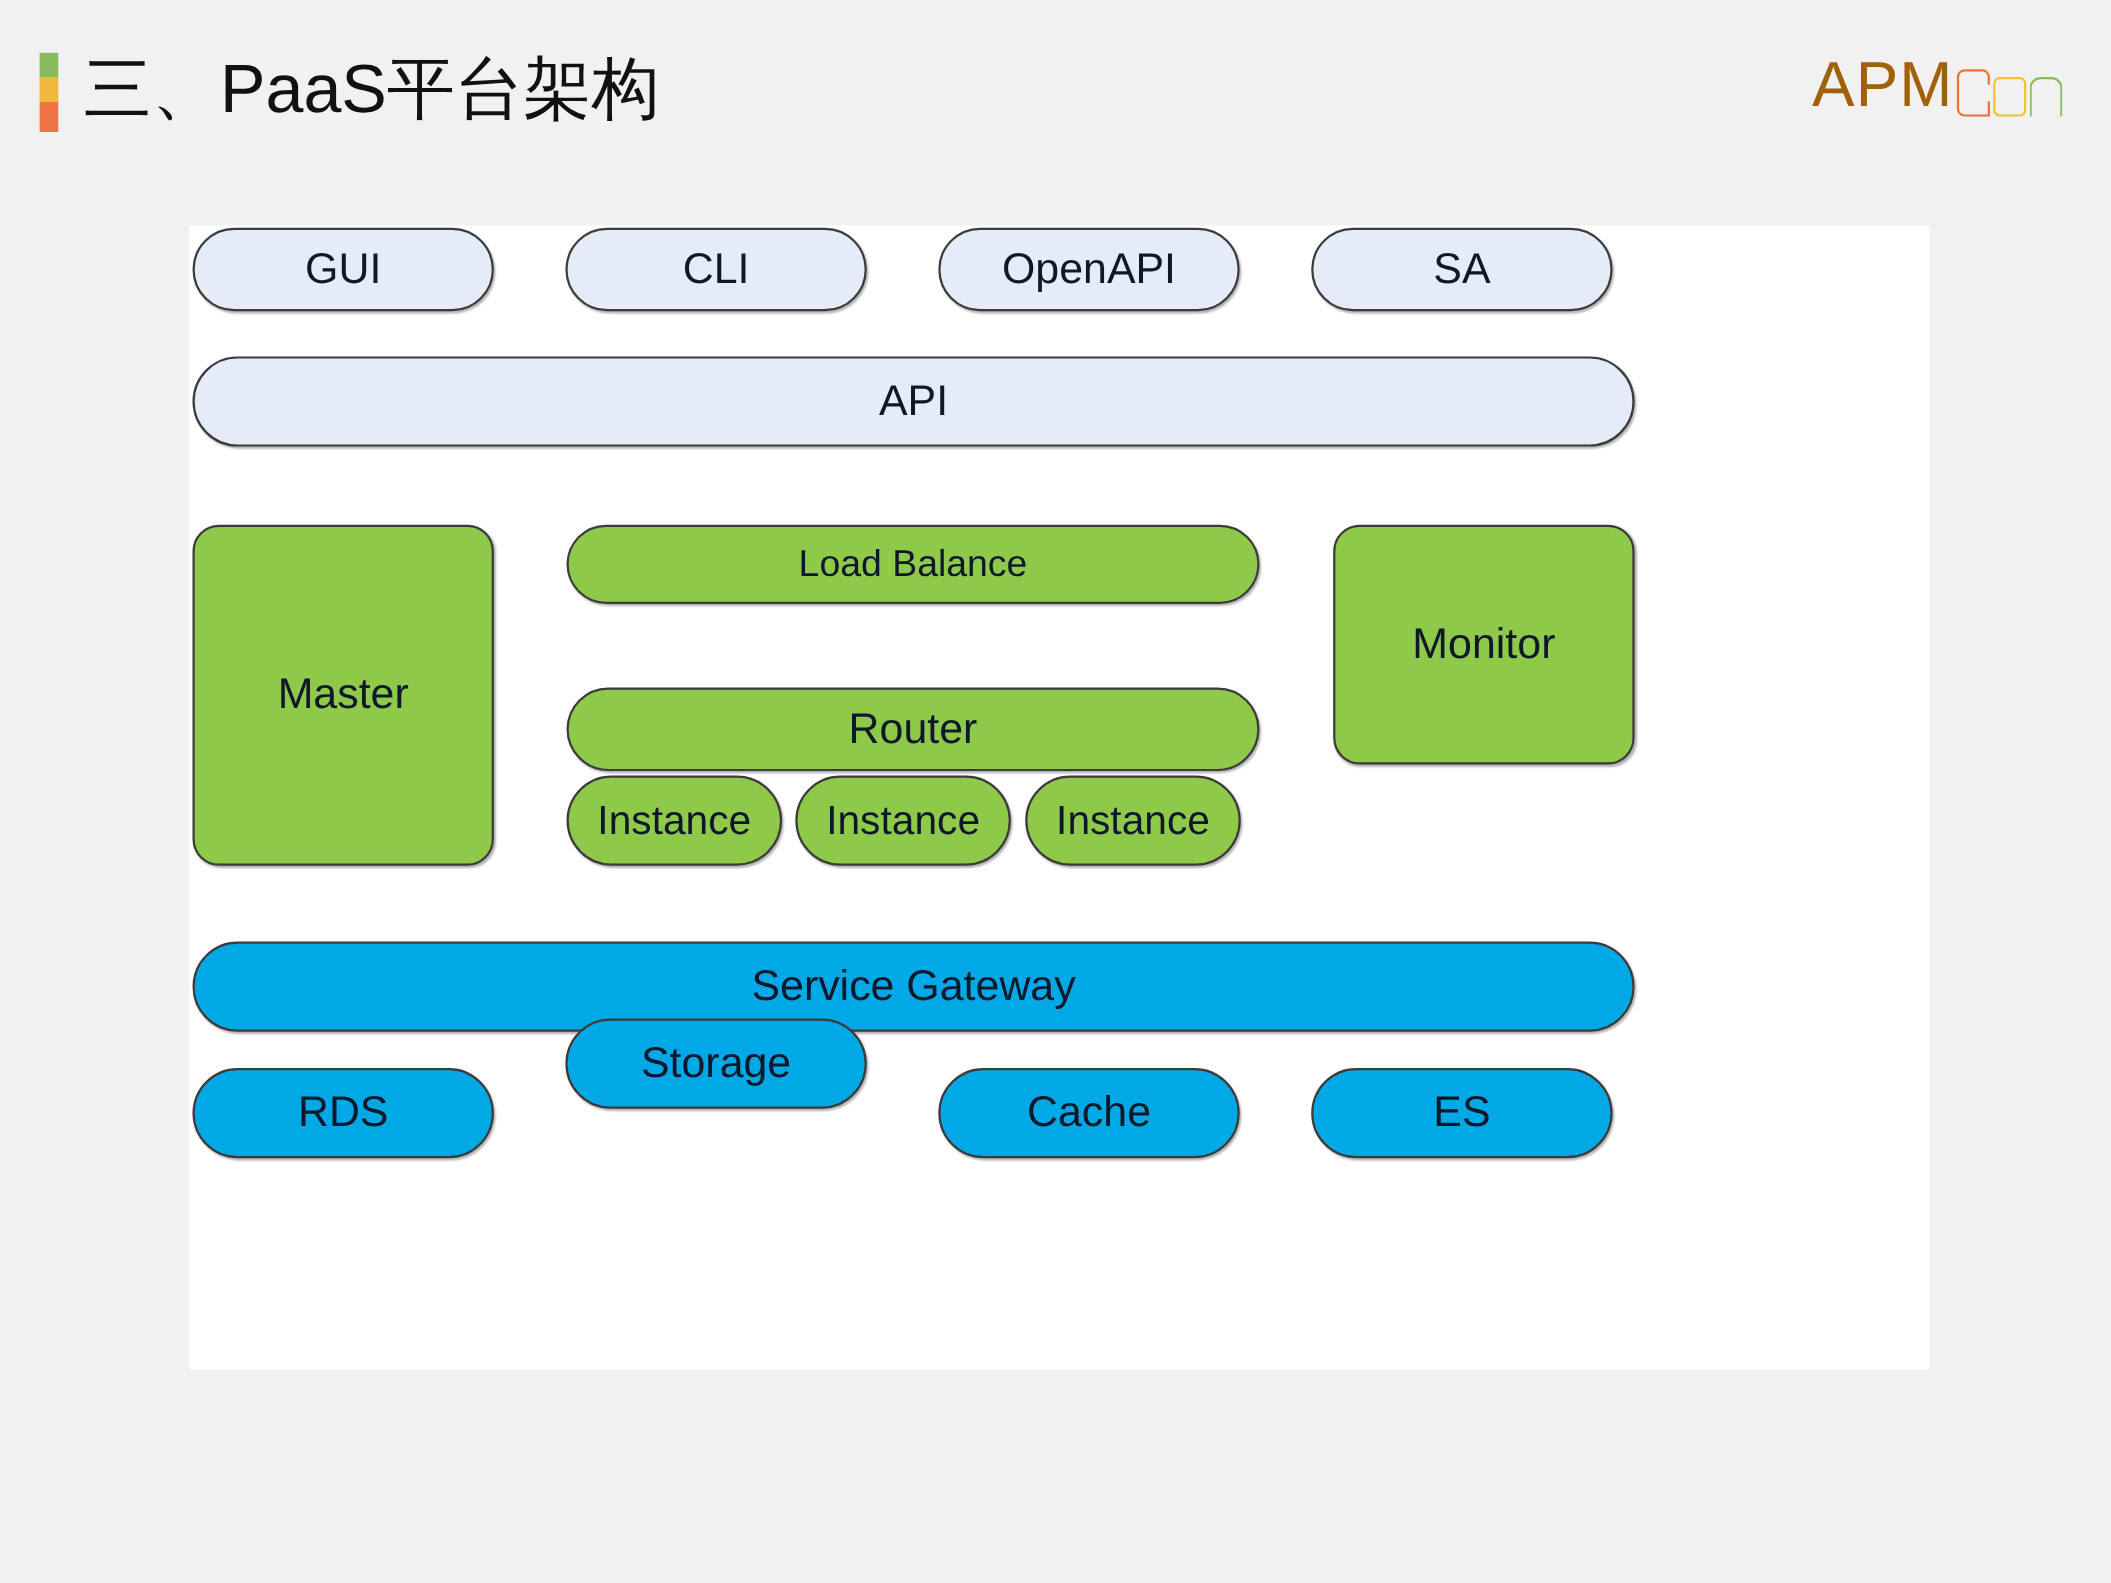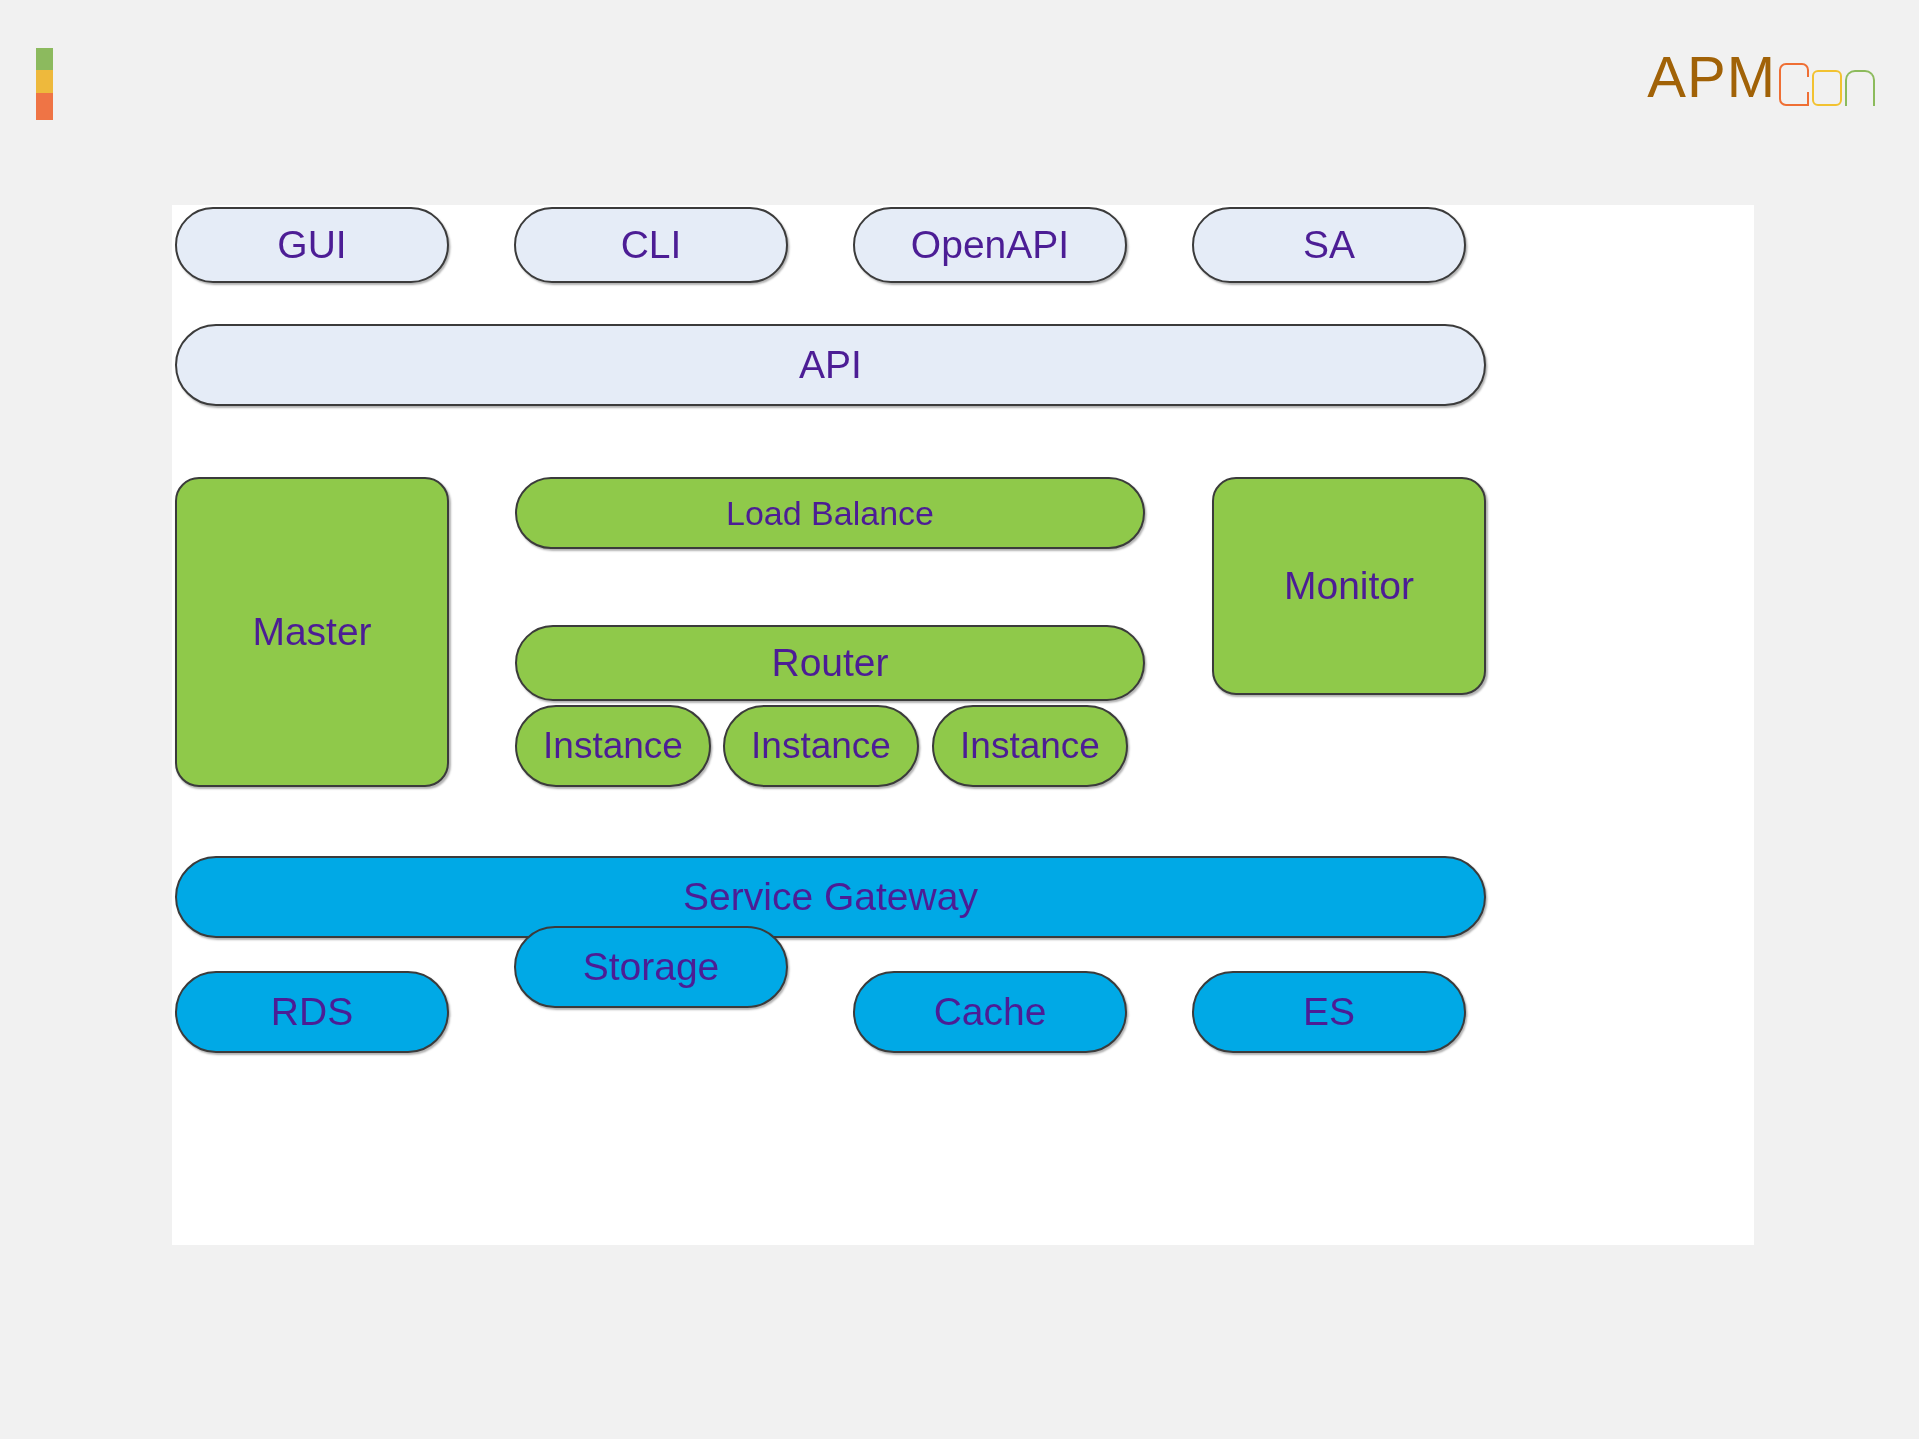--- a/index.html
+++ b/index.html
@@ -108,21 +108,21 @@
     background: #ffffff;
   }
 
   .node {
     position: absolute;
     box-sizing: border-box;
     border: 2px solid #3b3b3b;
     display: flex;
     align-items: center;
     justify-content: center;
-    color: #4c1d95;
+    color: #0f172a;
     font-family: "Liberation Sans", sans-serif;
     font-weight: 400;
     box-shadow: 1.5px 2px 2px rgba(0,0,0,0.30);
     text-align: center;
     white-space: nowrap;
   }
   .blue-light { background: #e5ecf7; }
   .green      { background: #8fc94a; }
   .blue       { background: #00a9e6; }
   .pill       { border-radius: 999px; }
@@ -155,20 +155,21 @@
   #n-cache   { left: 681px;  top: 766px; width: 274px; height: 82px;  font-size: 39px; }
   #n-es      { left: 1020px; top: 766px; width: 274px; height: 82px;  font-size: 39px; }
 </style>
 </head>
 <body>
 
 <div id="header">
 
   <div id="accent-bar"></div>
 
+  <div id="page-title">三、PaaS平台架构</div>
 
   <div id="logo">
     <span id="logo-apm">APM</span>
     <span class="logo-glyph" id="logo-c"></span>
     <span class="logo-glyph" id="logo-o"></span>
     <span class="logo-glyph" id="logo-n"></span>
   </div>
 </div>
 
 <div id="diagram">

